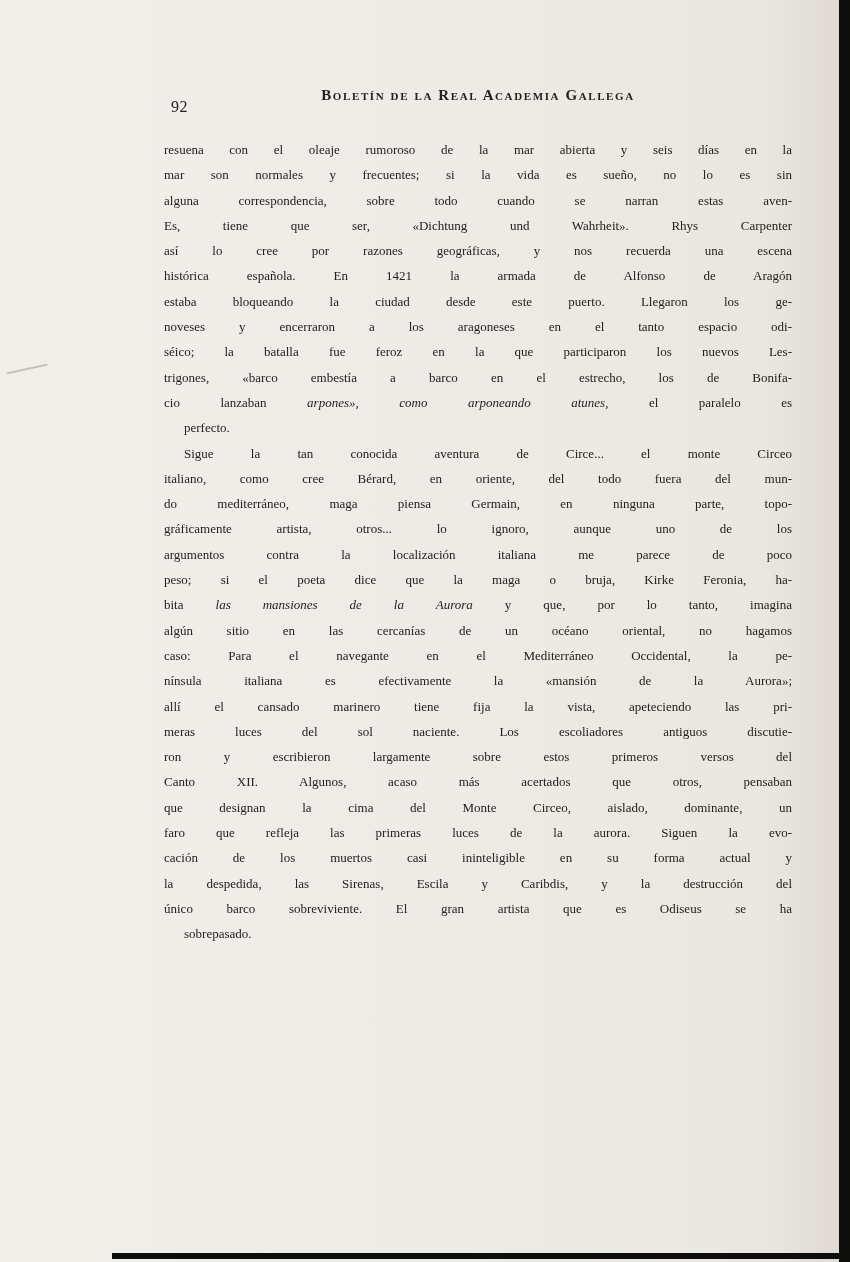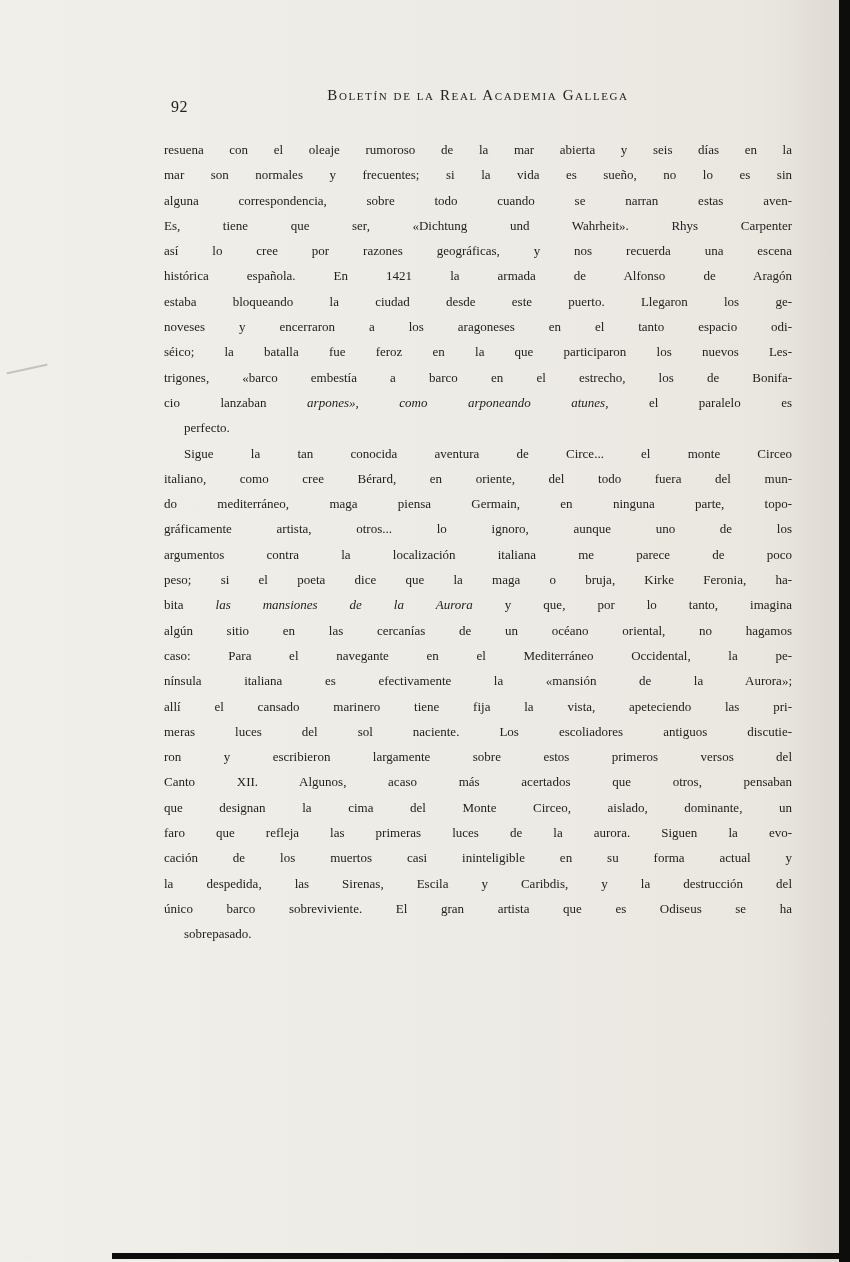--- a/index.html
+++ b/index.html
@@ -25,21 +25,21 @@
     left: 0;
     top: 11px;
     font-size: 16px;
     letter-spacing: 0.5px;
     margin-left: 7px;
   }
   .journal-title {
     display: block;
     text-align: center;
     font-variant: small-caps;
-    font-weight: 400;
+    font-weight: 700;
     font-size: 15px;
     letter-spacing: 1.6px;
   }
 
   .article {
     position: absolute;
     top: 137px;
     left: 164px;
     width: 628px;
     font-size: 13px;

